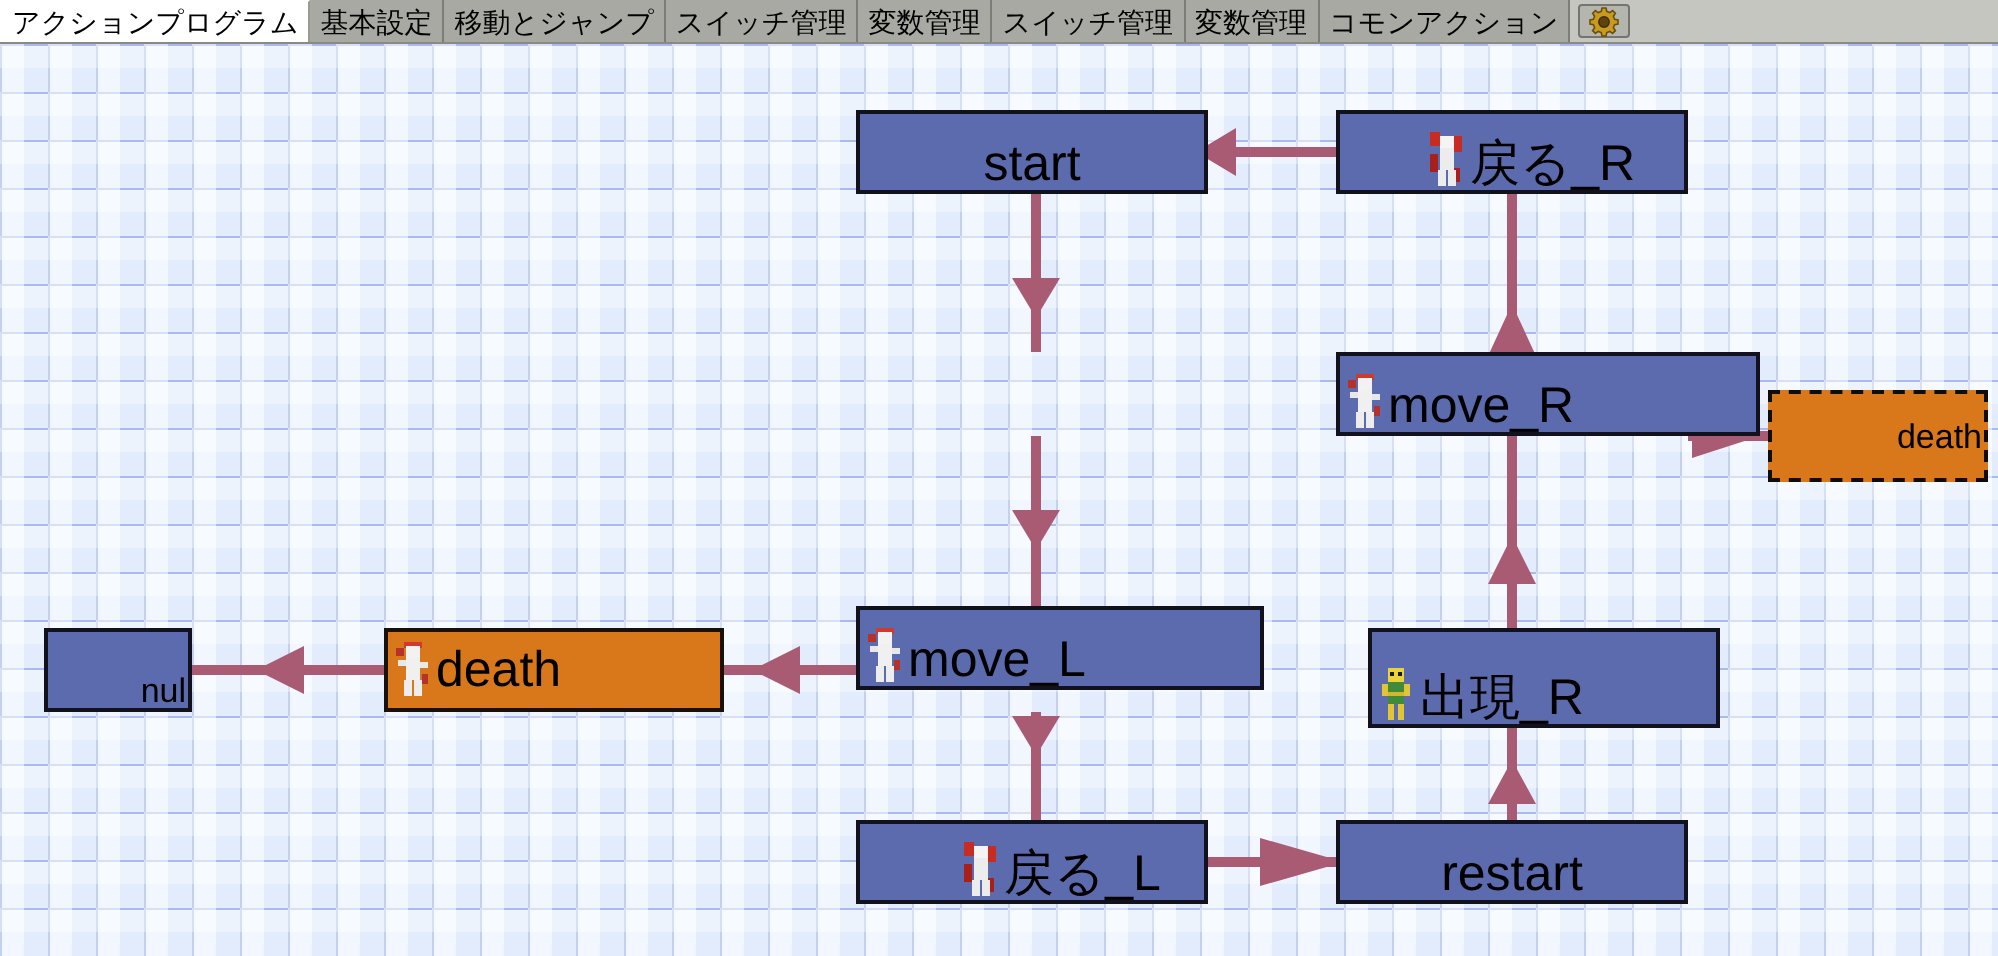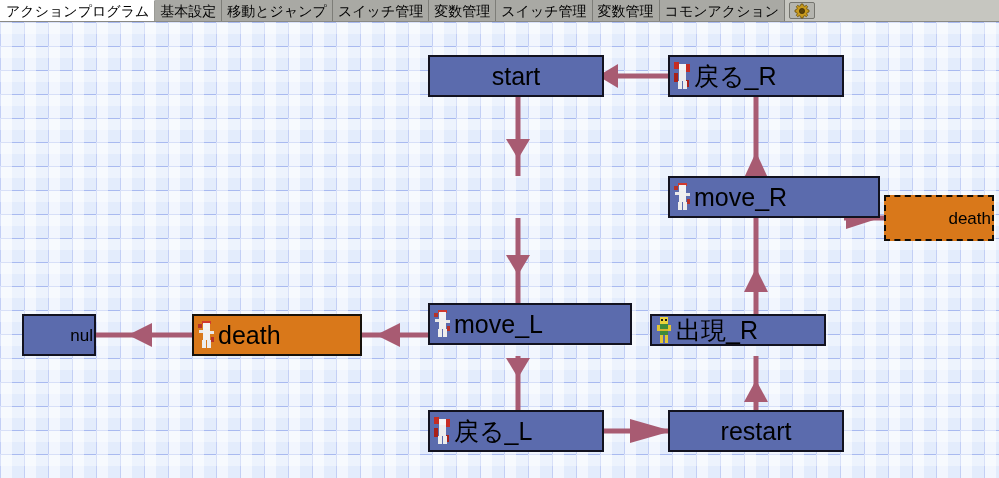--- a/index.html
+++ b/index.html
@@ -102,20 +102,21 @@
     box-sizing: border-box;
     display: flex;
     align-items: center;
     z-index: 10;
     cursor: default;
     overflow: hidden;
   }
   .node.blue {
     background: #5b6bad;
     border: 2px solid #12121f;
+    align-items: flex-end;
   }
   .node.orange {
     background: #d9781a;
     border: 2px solid #17110a;
   }
   .node.orange.dashed {
     border: 2px dashed #100c06;
   }
   .node .label {
     font-size: 25px;
@@ -253,21 +254,21 @@
 
         <line x1="192" y1="313" x2="96" y2="313"></line>
         <polygon points="152,301 152,325 128,313" stroke="none"></polygon>
       </g>
     </svg>
 
     <div class="node blue align-center" style="left:428px; top:33px; width:176px; height:42px;">
       <span class="label">start</span>
     </div>
 
-    <div class="node blue align-left" style="left:668px; top:33px; width:176px; height:42px;">
+    <div class="node blue align-left" style="left:668px; top:33px; width:176px; height:42px;padding-left:41px;">
       <span class="sprite sp-red">
         <i class="fl1"></i>
           <i class="fl2"></i>
           <i class="fl3"></i>
           <i class="fl4"></i>
         <i class="head"></i>
           <i class="body"></i>
           <i class="legL"></i>
           <i class="legR"></i>
       </span>
@@ -321,36 +322,36 @@
           <i class="head"></i>
         <i class="body"></i>
           <i class="armL"></i>
           <i class="armR"></i>
           <i class="legL"></i>
           <i class="legR"></i>
       </span>
       <span class="label">move_L</span>
     </div>
 
-    <div class="node blue align-left" style="left:650px; top:292px; width:176px; height:32px;">
+    <div class="node blue align-left" style="left:684px; top:292px; width:176px; height:50px;">
       <span class="sprite sp-gold">
         <i class="head"></i>
           <i class="eye1"></i>
           <i class="eye2"></i>
           <i class="body"></i>
         <i class="belt"></i>
           <i class="armL"></i>
           <i class="armR"></i>
           <i class="legL"></i>
           <i class="legR"></i>
       </span>
       <span class="label">出現_R</span>
     </div>
 
-    <div class="node blue align-left" style="left:428px; top:388px; width:176px; height:42px;">
+    <div class="node blue align-left" style="left:428px; top:388px; width:176px; height:42px;padding-left:48px;">
       <span class="sprite sp-red">
         <i class="fl1"></i>
           <i class="fl2"></i>
           <i class="fl3"></i>
           <i class="fl4"></i>
         <i class="head"></i>
           <i class="body"></i>
           <i class="legL"></i>
           <i class="legR"></i>
       </span>

